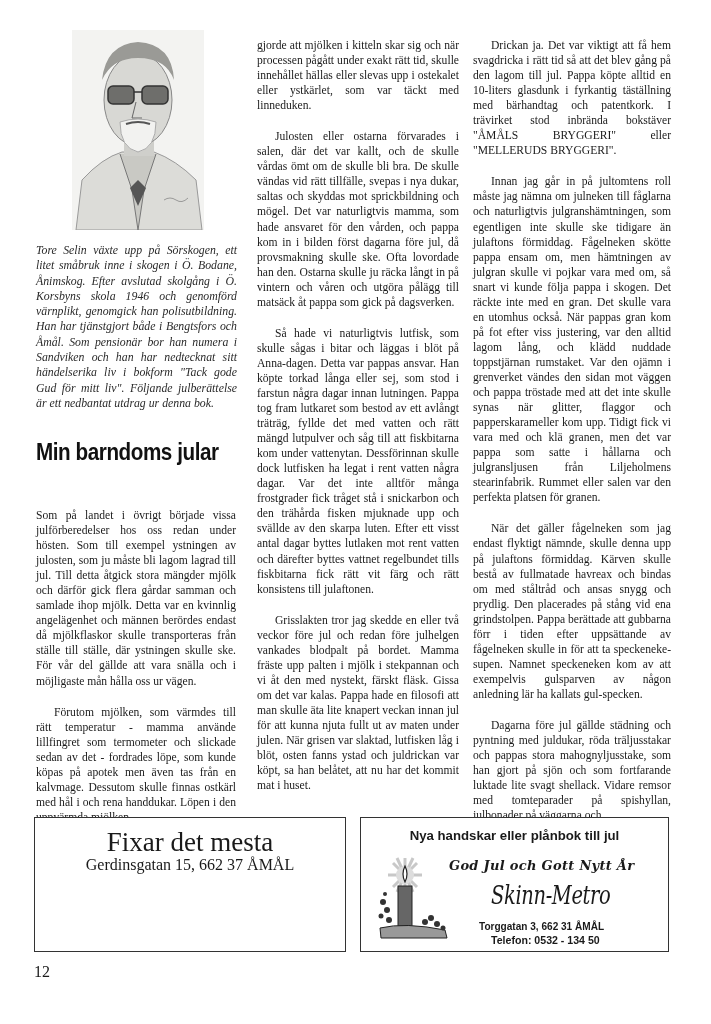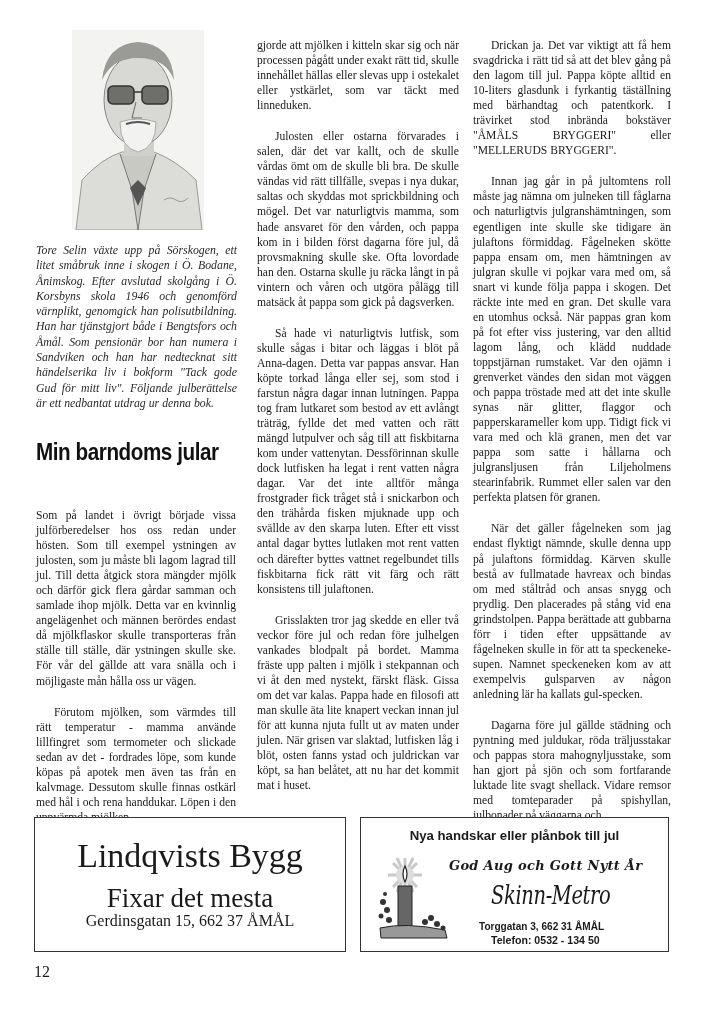--- a/index.html
+++ b/index.html
@@ -78,21 +78,20 @@
 </div>
 
 <div class="col col3">
   <p class="ind">Drickan ja. Det var viktigt att få hem svagdricka i rätt tid så att det blev gång på den lagom till jul. Pappa köpte alltid en 10-liters glasdunk i fyrkantig täställning med bärhandtag och patentkork. I trävirket stod inbrända bokstäver "ÅMÅLS BRYGGERI" eller "MELLERUDS BRYGGERI".</p>
   <p class="ind">Innan jag går in på jultomtens roll måste jag nämna om julneken till fåglarna och naturligtvis julgranshämtningen, som egentligen inte skulle ske tidigare än julaftons förmiddag. Fågelneken skötte pappa ensam om, men hämtningen av julgran skulle vi pojkar vara med om, så snart vi kunde följa pappa i skogen. Det räckte inte med en gran. Det skulle vara en utomhus också. När pappas gran kom på fot efter viss justering, var den alltid lagom lång, och klädd nuddade toppstjärnan rumstaket. Var den ojämn i grenverket vändes den sidan mot väggen och pappa tröstade med att det inte skulle synas när glitter, flaggor och papperskarameller kom upp. Tidigt fick vi vara med och klä granen, men det var pappa som satte i hållarna och julgransljusen från Liljeholmens stearinfabrik. Rummet eller salen var den perfekta platsen för granen.</p>
   <p class="ind">När det gäller fågelneken som jag endast flyktigt nämnde, skulle denna upp på julaftons förmiddag. Kärven skulle bestå av fullmatade havreax och bindas om med ståltråd och ansas snygg och prydlig. Den placerades på stång vid ena grindstolpen. Pappa berättade att gubbarna förr i tiden efter uppsättande av fågelneken skulle in för att ta speckeneke-supen. Namnet speckeneken kom av att exempelvis gulsparven av någon anledning lär ha kallats gul-specken.</p>
   <p class="ind">Dagarna före jul gällde städning och pyntning med juldukar, röda träljusstakar och pappas stora mahognyljusstake, som han gjort på sjön och som fortfarande luktade lite svagt shellack. Vidare remsor med tomteparader på spishyllan, julbonader på väggarna och</p>
 </div>
 
 <div class="ad ad1">
-  <div class="name">Lindqvists Bygg</div>
   <div class="slogan">Fixar det mesta</div>
   <div class="addr">Gerdinsgatan 15, 662 37 ÅMÅL</div>
 </div>
 
 <div class="ad ad2">
   <div class="headline">Nya handskar eller plånbok till jul</div>
   <svg class="candle" viewBox="0 0 100 96">
     <g stroke="#c8c8c8" stroke-width="3">
       <line x1="30" y1="6" x2="30" y2="40"></line>
         <line x1="13" y1="23" x2="47" y2="23"></line>
@@ -110,19 +109,19 @@
         <circle cx="12" cy="58" r="3"></circle>
         <circle cx="6" cy="64" r="2.5"></circle>
       <circle cx="14" cy="68" r="3"></circle>
         <circle cx="50" cy="70" r="3"></circle>
         <circle cx="56" cy="66" r="3"></circle>
       <circle cx="62" cy="72" r="3"></circle>
         <circle cx="68" cy="76" r="2.5"></circle>
         <circle cx="10" cy="42" r="2"></circle>
     </g>
   </svg>
-  <div class="greet">God Aug och Gott Nytt År</div>
+  <div class="greet">God Jul och Gott Nytt År</div>
   <div class="brand">Skinn-Metro</div>
   <div class="street">Torggatan 3,  662 31  ÅMÅL</div>
   <div class="phone">Telefon: 0532 - 134 50</div>
 </div>
 
 <div class="pagenum">12</div>
 
 </body></html>

